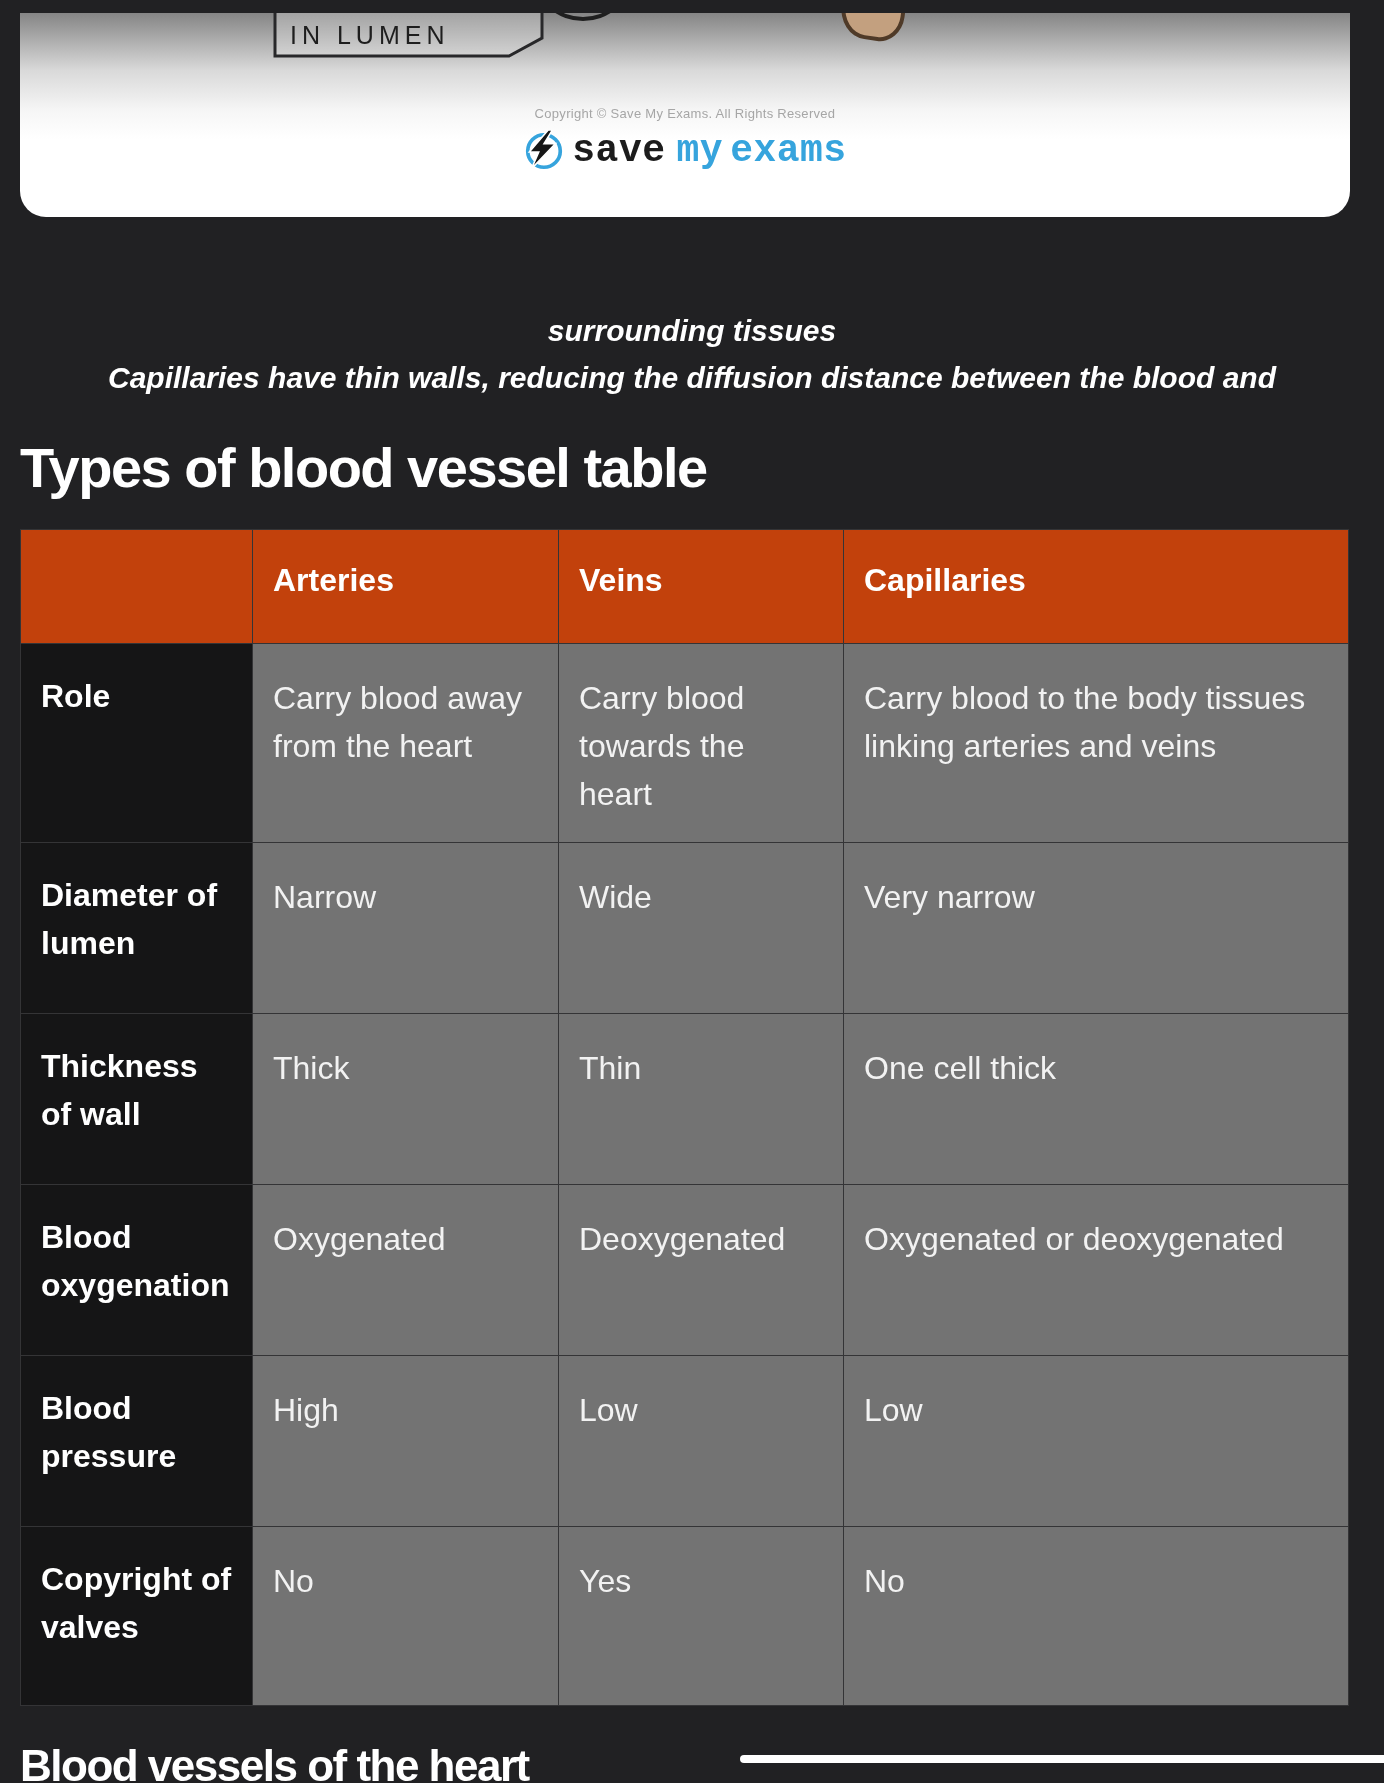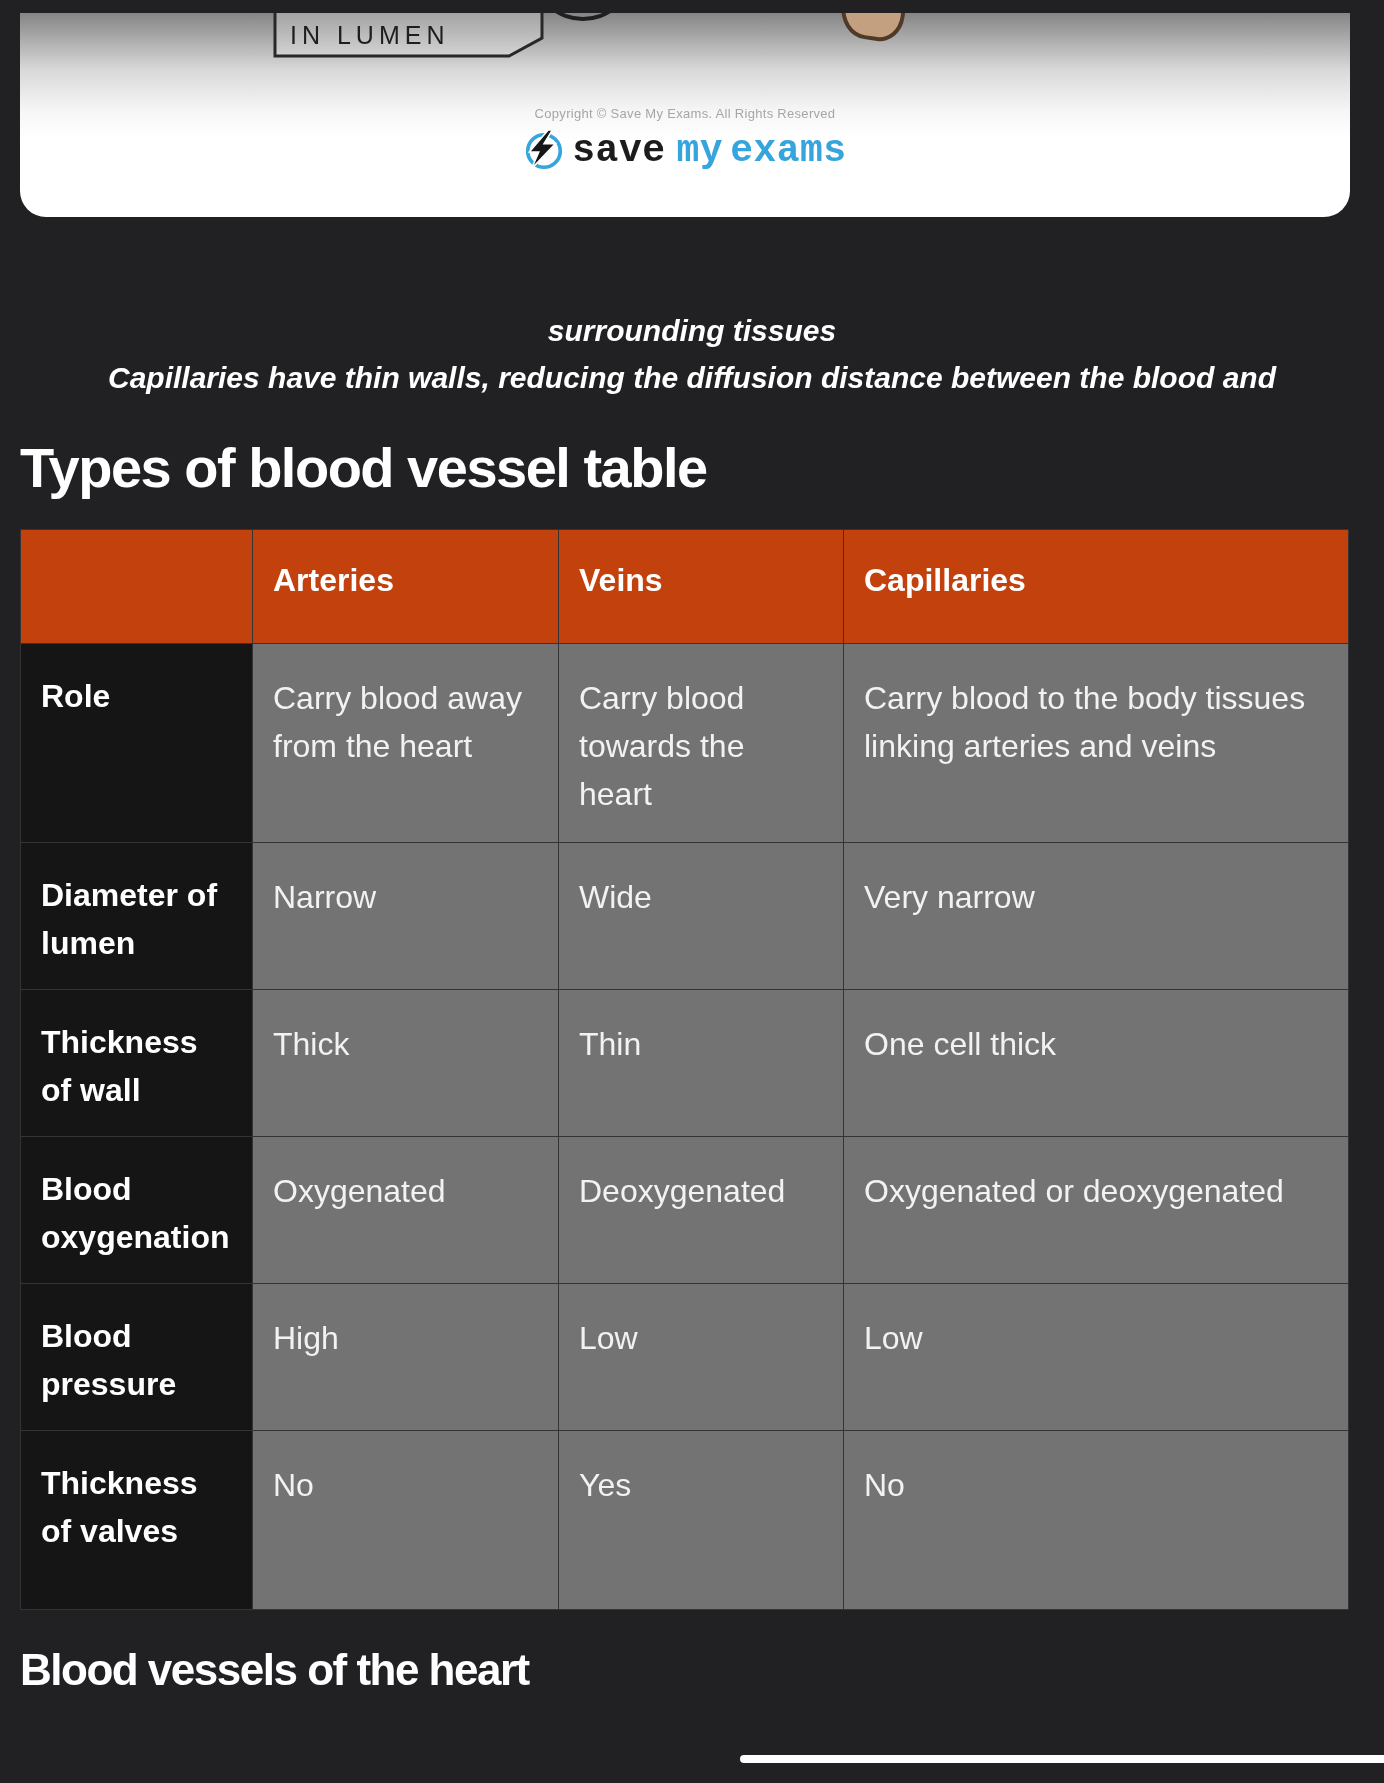--- a/index.html
+++ b/index.html
@@ -93,21 +93,21 @@
   table.bv td.rowhead {
     background:#151516; color:#ffffff; font-weight:700;
     padding:28px 18px 0 20px;
   }
   table.bv td.dcell {
     background:#737373; color:#f2f2f2; font-weight:400;
     padding:30px 22px 0 20px;
   }
   tr.rh  { height:114px; }
   tr.r1  { height:199px; }
-  tr.rm  { height:147px; }
+  tr.rm  { height:171px; }
   tr.r6  { height:179px; }
 
   
   .scrollbar-thumb {
     position:absolute; top:1755px; left:740px; right:0; height:8px;
     background:#ffffff; border-radius:5px 0 0 5px;
   }
 </style>
 </head>
 <body>
@@ -176,21 +176,21 @@
     <td class="dcell">Deoxygenated</td>
     <td class="dcell">Oxygenated or deoxygenated</td>
   </tr>
   <tr class="rm">
     <td class="rowhead">Blood pressure</td>
     <td class="dcell">High</td>
     <td class="dcell">Low</td>
     <td class="dcell">Low</td>
   </tr>
   <tr class="r6">
-    <td class="rowhead">Thickness of valves</td>
+    <td class="rowhead">Copyright of valves</td>
     <td class="dcell">No</td>
     <td class="dcell">Yes</td>
     <td class="dcell">No</td>
   </tr>
   </tbody>
 </table>
 
 <h2 class="next-title">Blood vessels of the heart</h2>
 
 <div class="scrollbar-thumb"></div>

